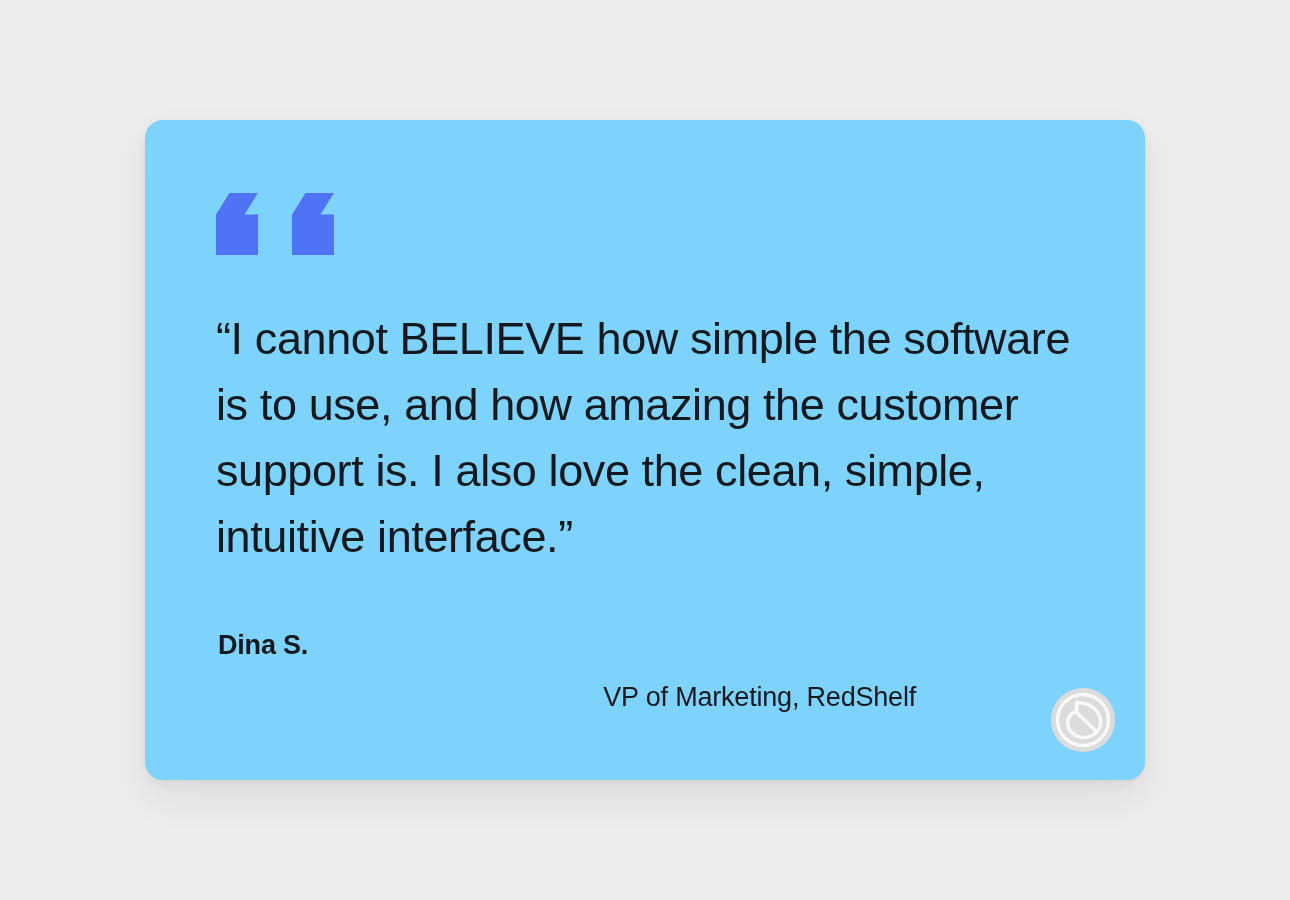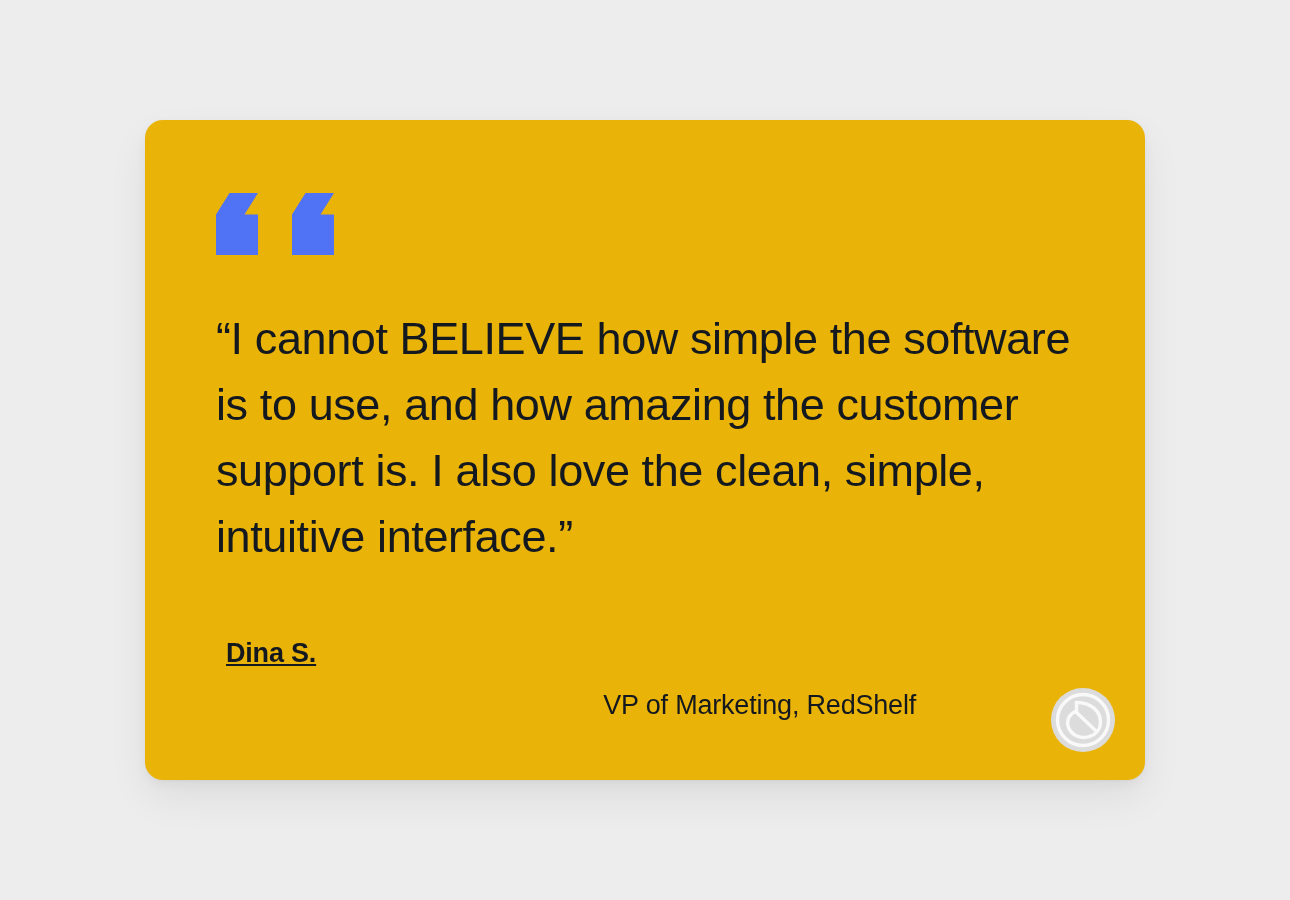--- a/index.html
+++ b/index.html
@@ -22,21 +22,21 @@
     height: 900px;
   }
 
   
   .testimonial-card {
     position: absolute;
     left: 145px;
     top: 120px;
     width: 1000px;
     height: 660px;
-    background: #eab308;
+    background: #7dd3fc;
     border-radius: 18px;
     box-shadow: 0 18px 40px rgba(0, 0, 0, 0.065),
                 0 4px 12px rgba(0, 0, 0, 0.045),
                 0 1px 2px rgba(0, 0, 0, 0.03);
     overflow: hidden;
   }
 
   
   .quote-mark {
     position: absolute;
@@ -64,27 +64,26 @@
 
   
   .attribution {
     position: absolute;
     left: 71px;
     top: 505px;
     width: 700px;
   }
 
   .attribution-name {
-    margin: 10px;
+    margin: 2px;
     font-size: 27px;
     line-height: 36px;
     font-weight: 700;
     letter-spacing: -0.2px;
     color: #14181f;
-    text-decoration: underline;
   }
 
   .attribution-role {
     margin: 16px 0 0 0;
     font-size: 27px;
     line-height: 36px;
     font-weight: 400;
     letter-spacing: -0.2px;
     color: #14181f;
     text-align: right;

